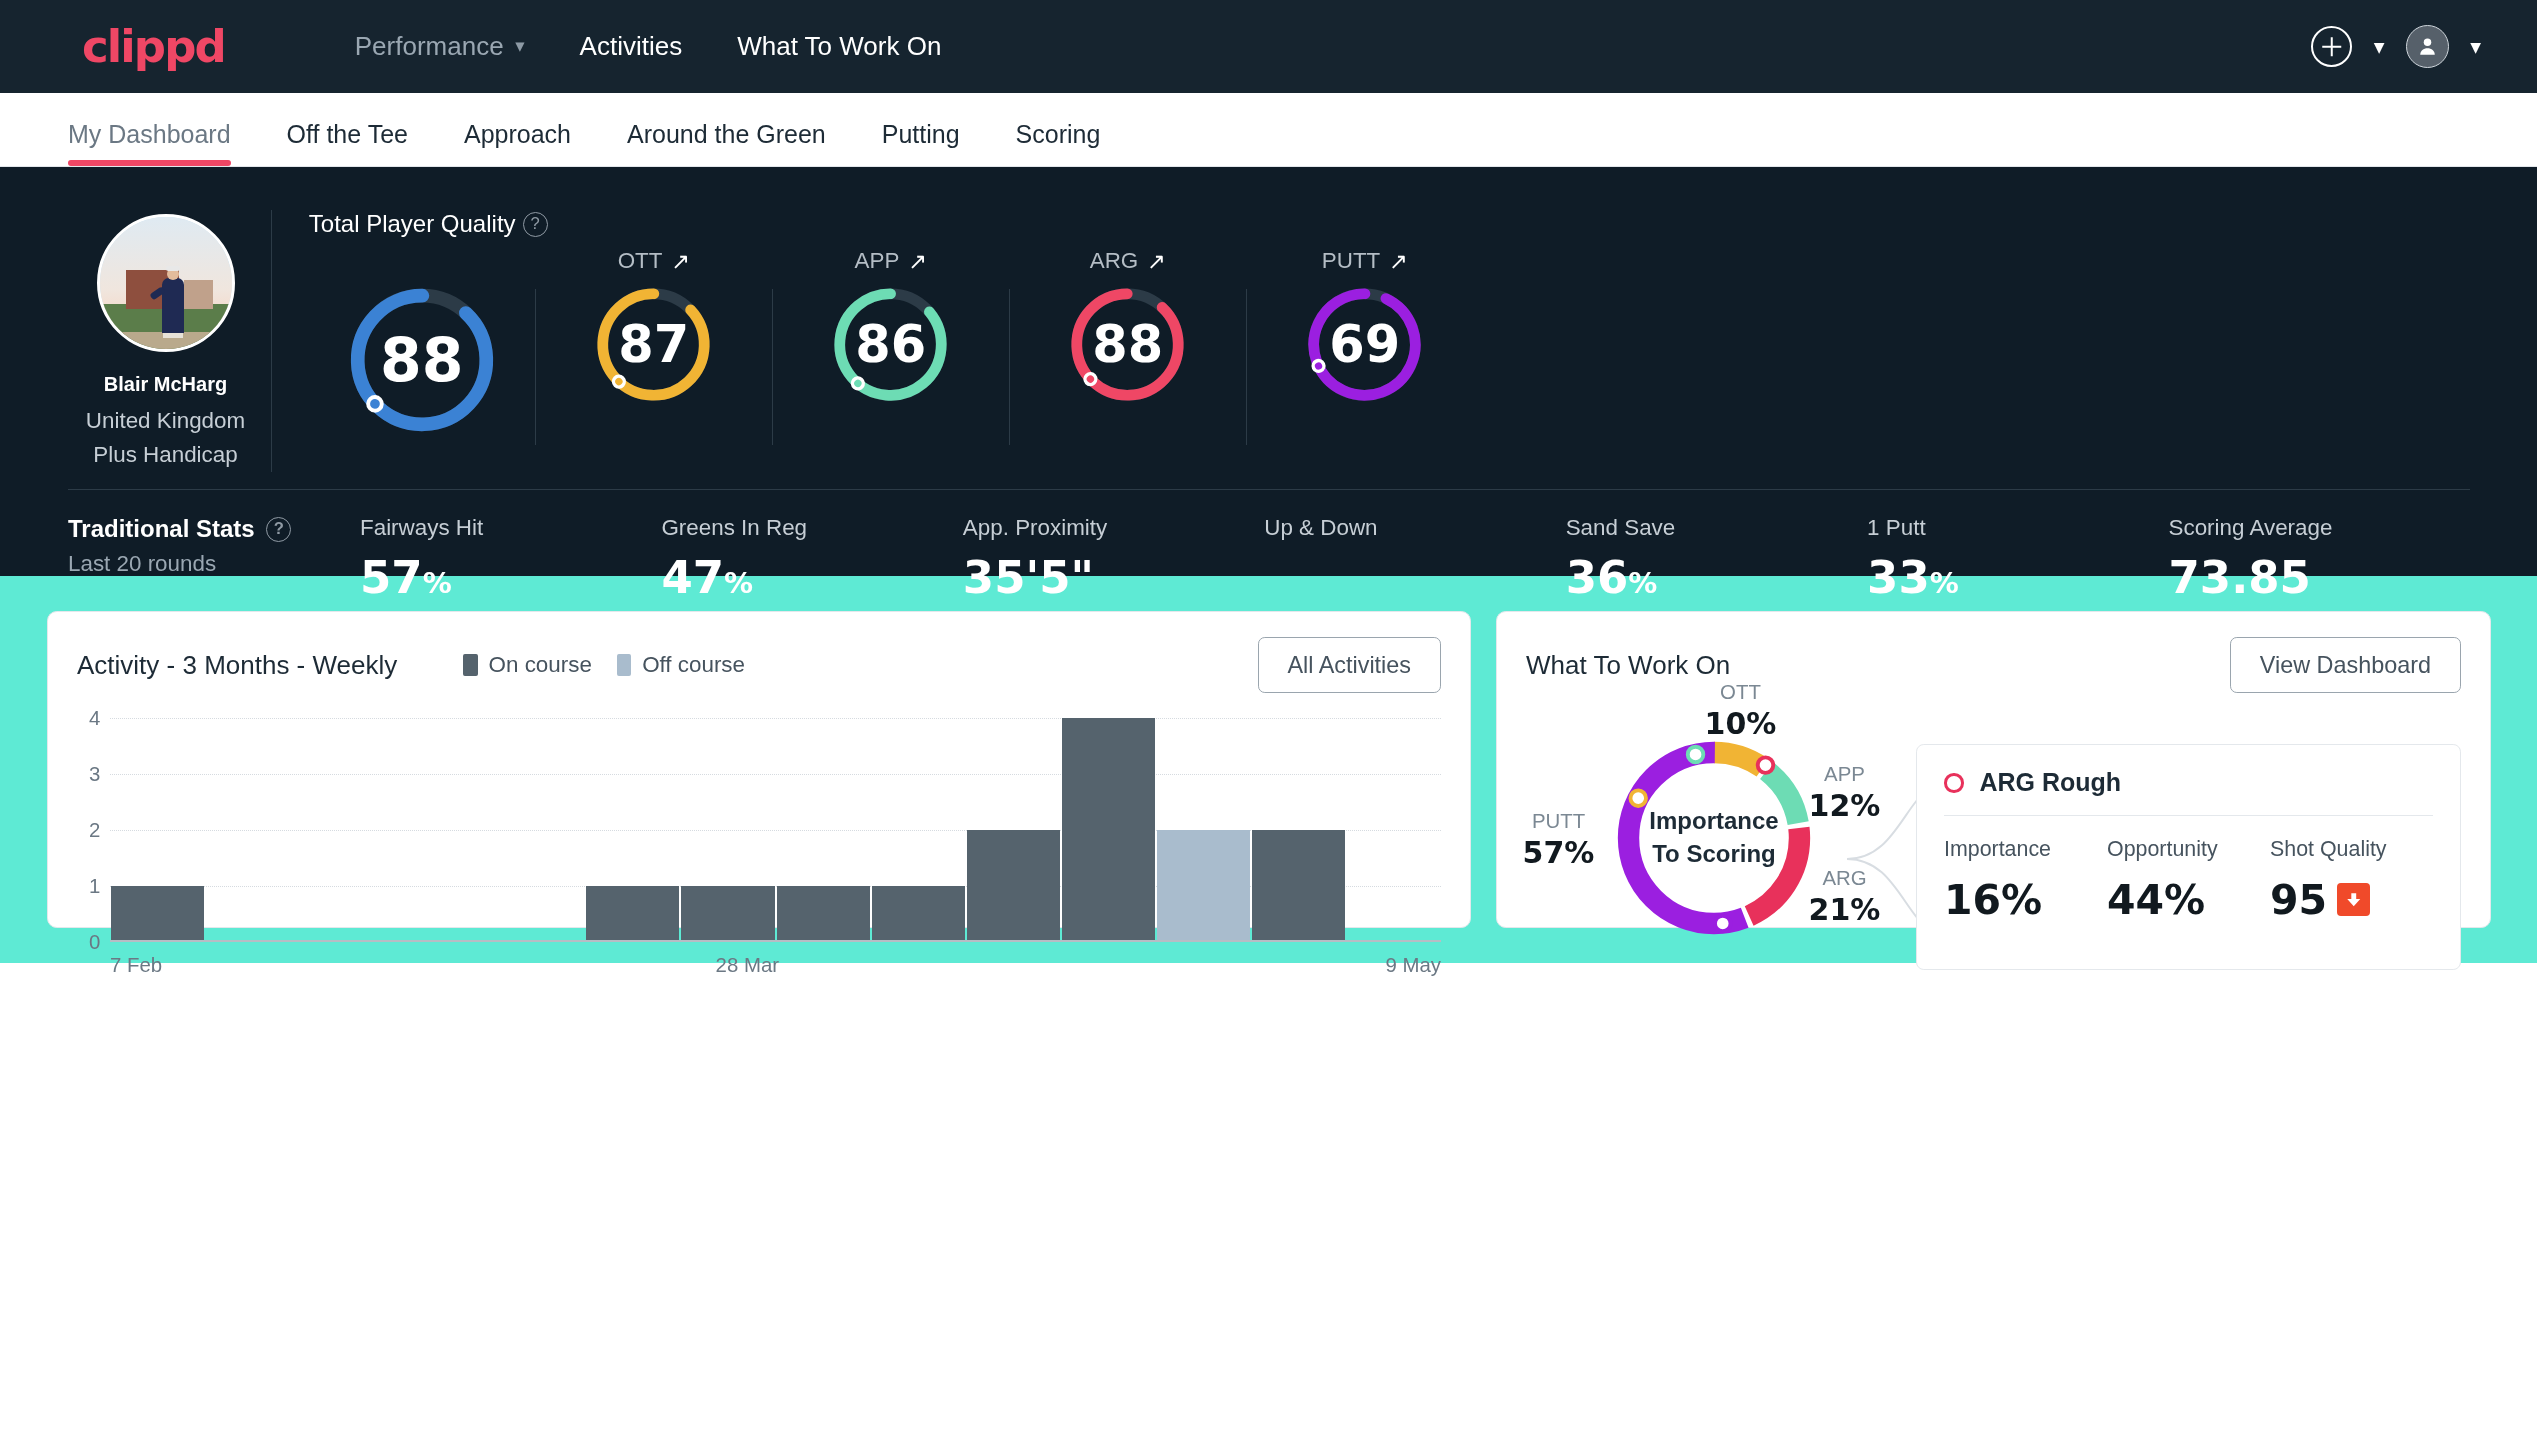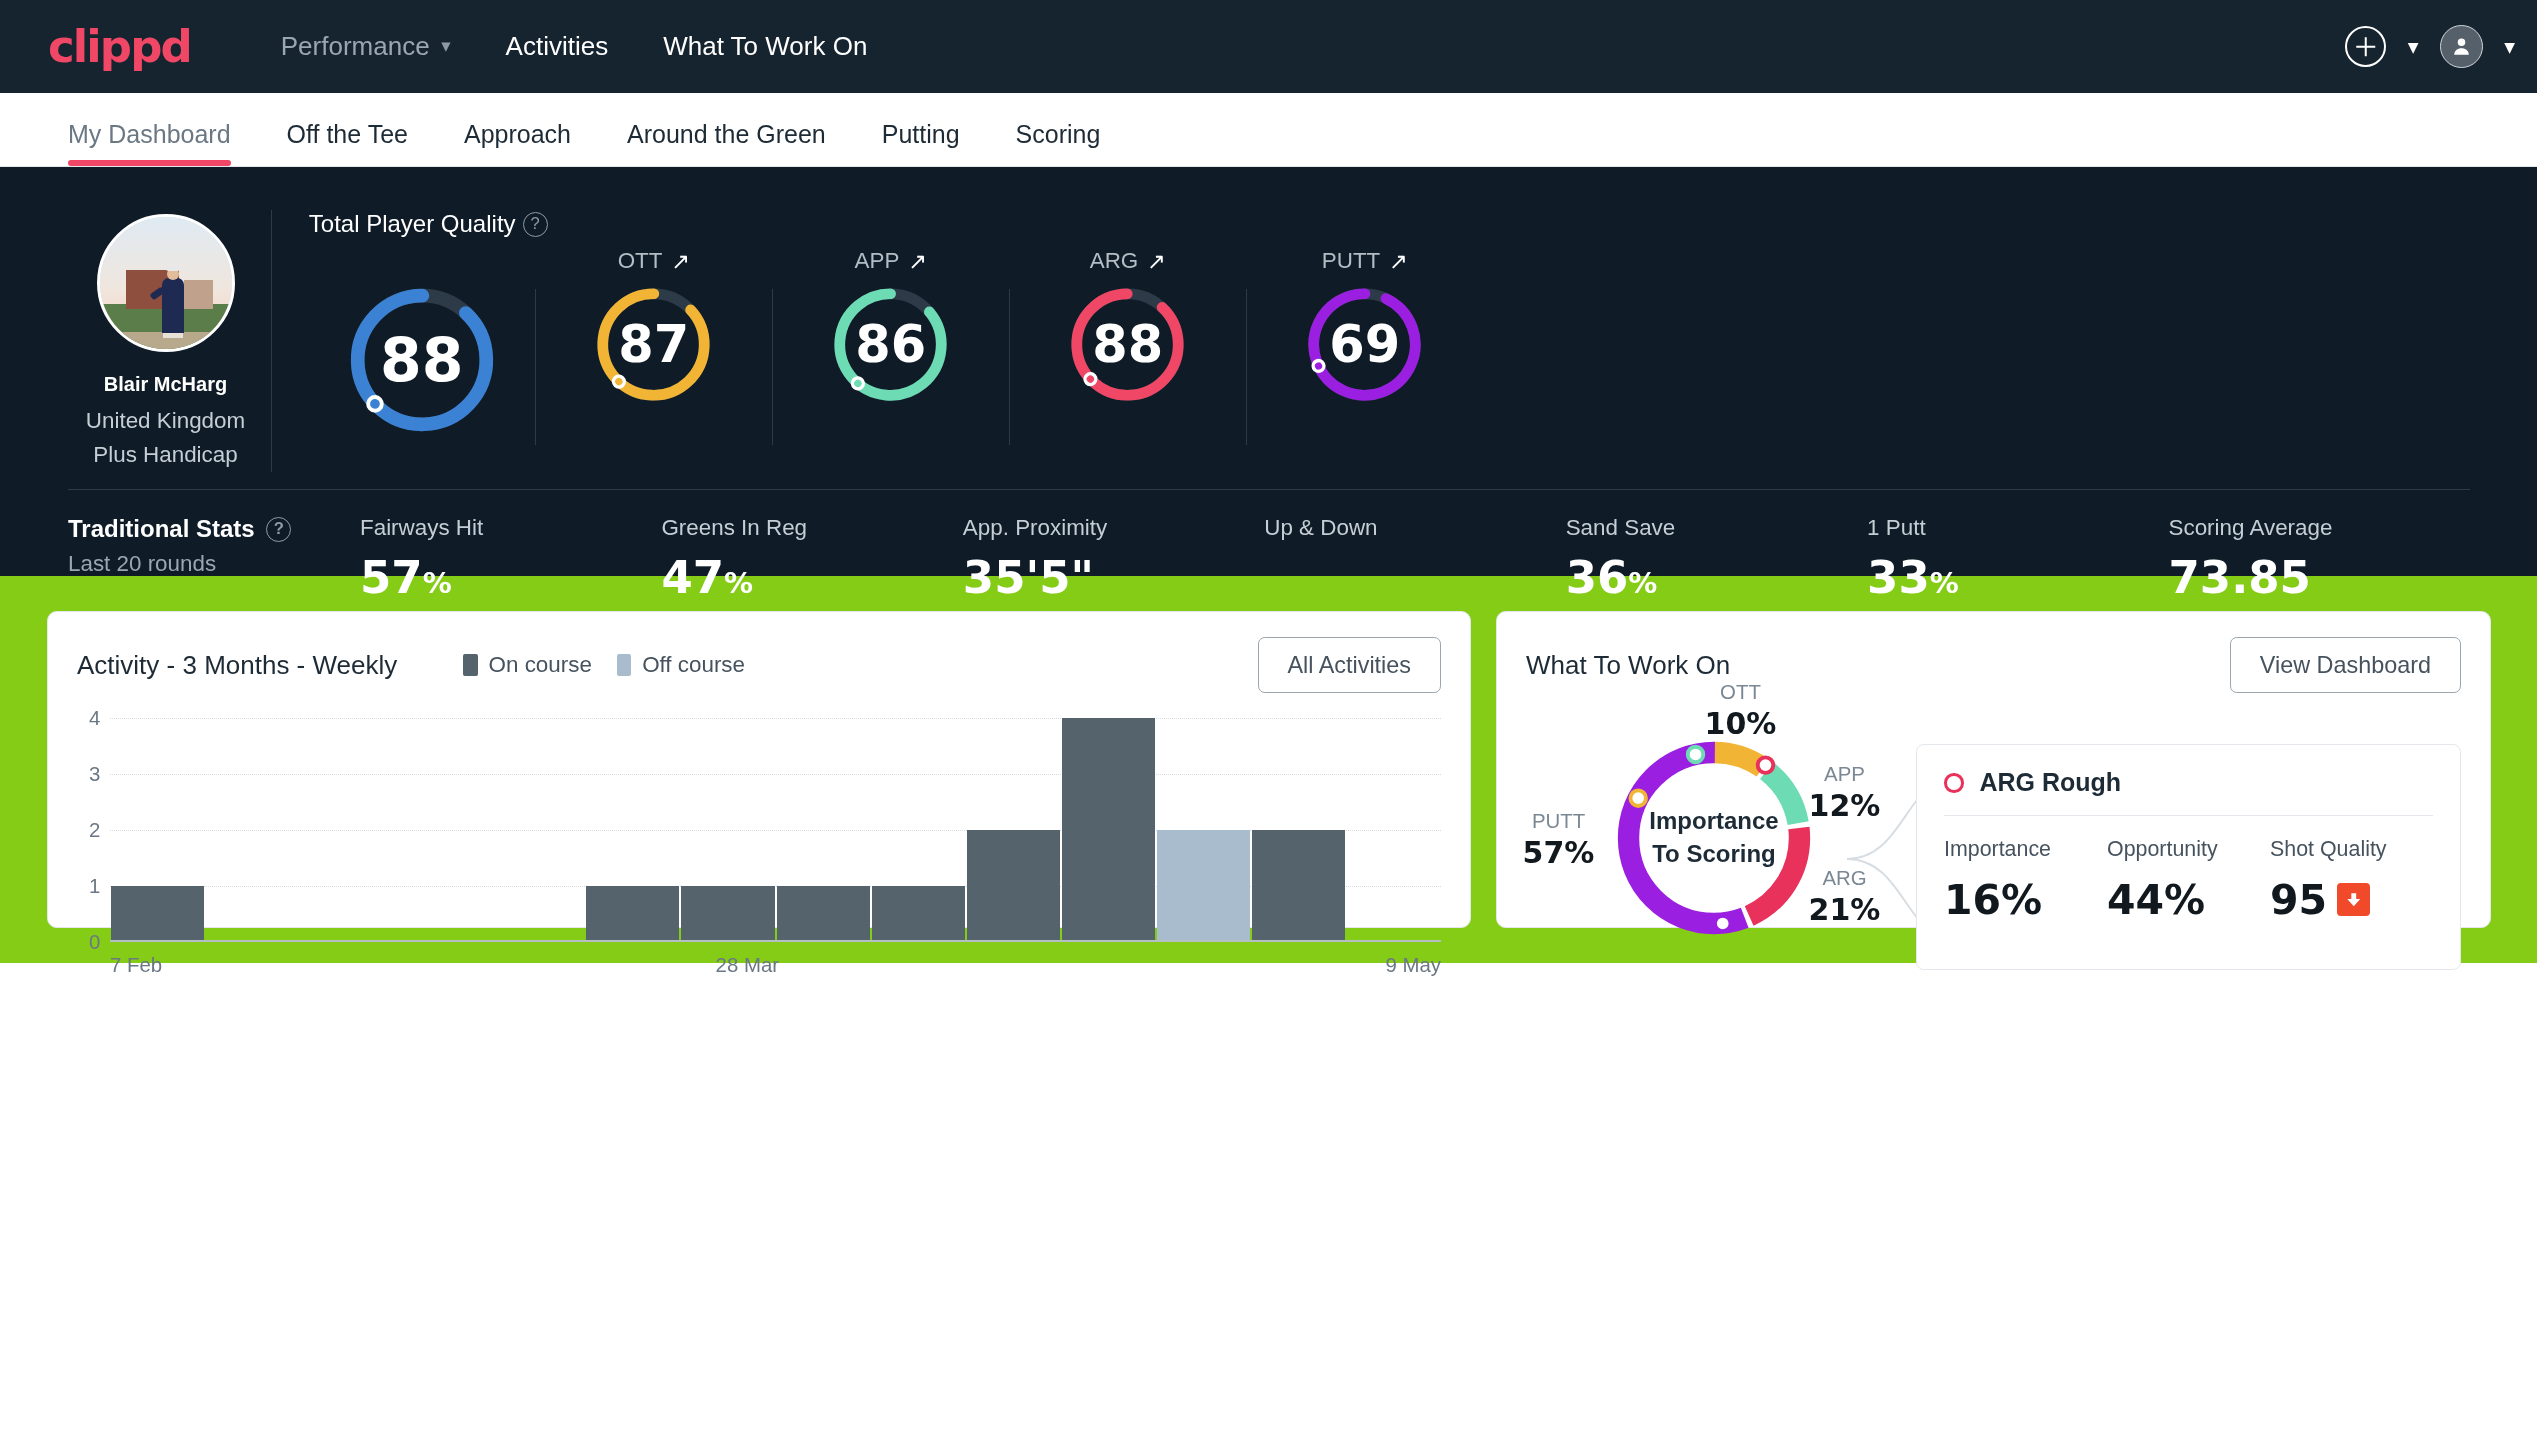--- a/index.html
+++ b/index.html
@@ -6,21 +6,21 @@
   html, body {
     width: 2538px; height: 1450px;
     font-family: "Liberation Sans", sans-serif;
     background: #ffffff;
     overflow: hidden;
   }
 
   
   .topnav {
     height: 93px; background: #16242f;
-    display: flex; align-items: center; padding: 0 23px;
+    display: flex; align-items: center; padding: 0 57px; gap: 40px;
   }
   .logo {
     font-size: 45px; font-weight: 700; color: #ef4765;
     letter-spacing: -1.9px; margin-left: 25px; margin-right: 90px;
     font-family: "DejaVu Sans", sans-serif;
   }
   .navlinks { display: flex; align-items: center; gap: 55px; }
   .navlink {
     font-size: 26px; color: #ffffff; display: flex; align-items: center; gap: 11.7px;
     cursor: pointer;
@@ -124,21 +124,21 @@
   .trad-left { width: 292px; }
   .trad-title { font-size: 24px; font-weight: 700; color: #ffffff; display: flex; align-items: center; gap: 11.7px; }
   .trad-sub { font-size: 22.4px; color: #9aa7b2; margin-top: 7.8px; }
   .trad-items { display: flex; flex: 1; }
   .trad-item { flex: 1; }
   .trad-lab { font-size: 22.4px; color: #c6ced5; margin-bottom: 9.7px; }
   .trad-val { font-size: 45px; color: #ffffff; font-weight: 700; font-family: "DejaVu Sans", sans-serif; }
   .trad-val .unit { font-size: 29px; font-weight: 700; }
 
   
-  .bottom { background: #84cc16; padding: 35px 47px; display: flex; gap: 25px; height: 387px; }
+  .bottom { background: #5eead4; padding: 35px 47px; display: flex; gap: 25px; height: 387px; }
   .card {
     background: #ffffff; border: 1px solid #e4e8ec; border-radius: 9.7px;
     padding: 25px 29px;
   }
   .card.activity { width: 1424px; }
   .card.work { flex: 1; }
   .card-head { display: flex; align-items: center; }
   .card-title { font-size: 26px; color: #1d2b36; }
   .legend { display: flex; align-items: center; gap: 25px; margin-left: 66px; }
   .legend-item { display: flex; align-items: center; gap: 10.7px; font-size: 22.4px; color: #46535e; }

